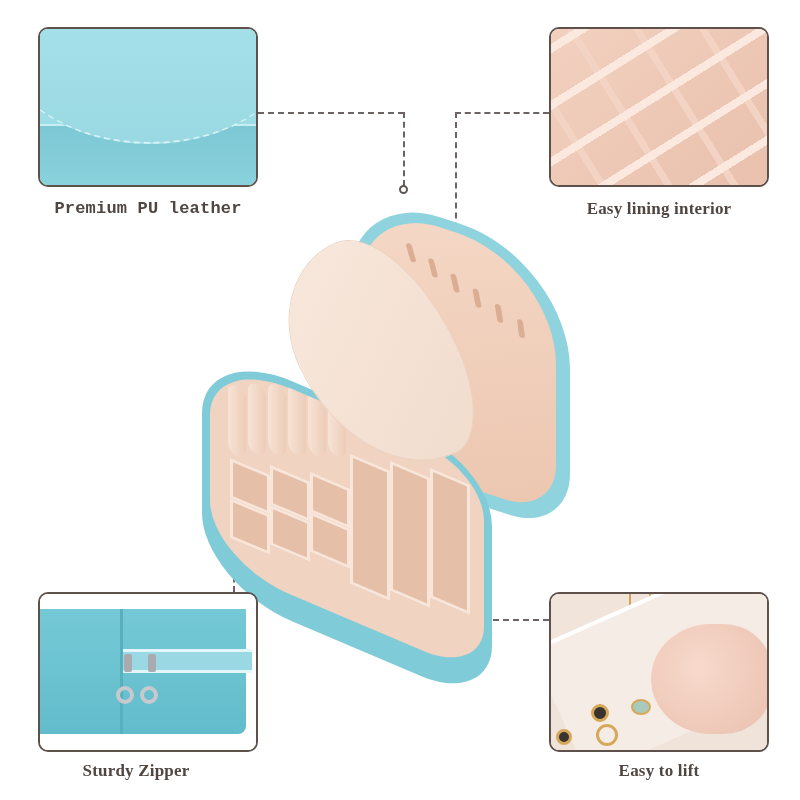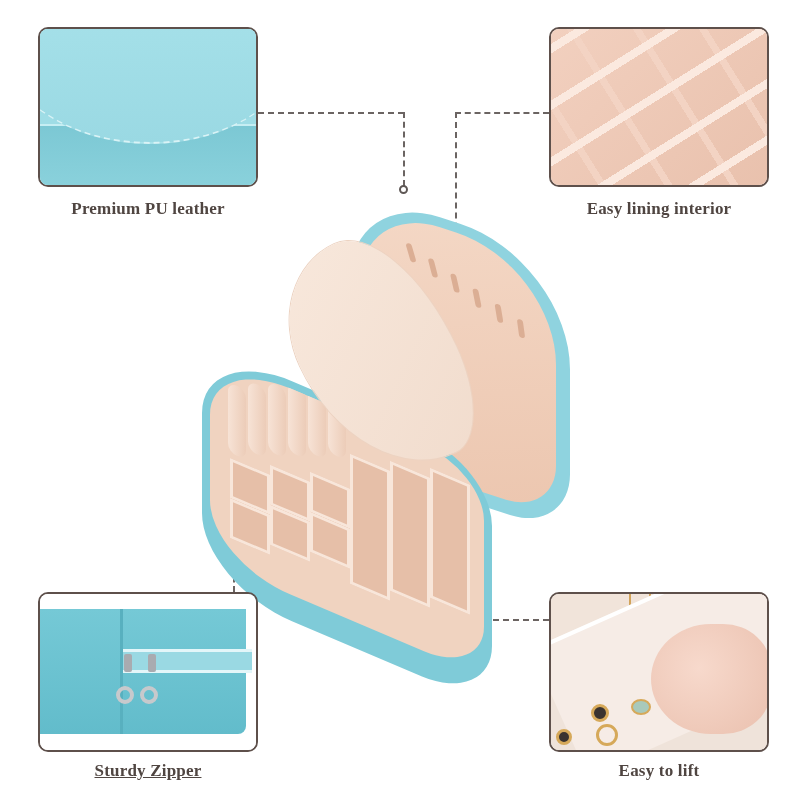--- a/index.html
+++ b/index.html
@@ -23,23 +23,23 @@
       color: #4f4541;
       letter-spacing: 0.2px;
     }
 
     
     #p-leather { left: 38px; top: 27px; }
     #p-lining  { left: 549px; top: 27px; }
     #p-zipper  { left: 38px; top: 592px; }
     #p-lift    { left: 549px; top: 592px; }
 
-    #c-leather { left: 28px; top: 199px; }
+    #c-leather { left: 28px; top: 199px; font-family: Liberation Mono, monospace; }
     #c-lining  { left: 539px; top: 199px; }
-    #c-zipper  { left: 28px; top: 761px; text-decoration: underline; }
+    #c-zipper  { left: 16px; top: 761px; }
     #c-lift    { left: 539px; top: 761px; }
 
     
     .leather-bg { position:absolute; inset:0; background:#9fdde6; }
     .leather-top {
       position:absolute; left:-40px; top:-60px; width:300px; height:175px;
       border-radius: 0 0 50% 50% / 0 0 60% 60%;
       background: linear-gradient(#a9e3eb, #9ad9e3);
       border-bottom: 2px dashed #d9f3f6;
     }

